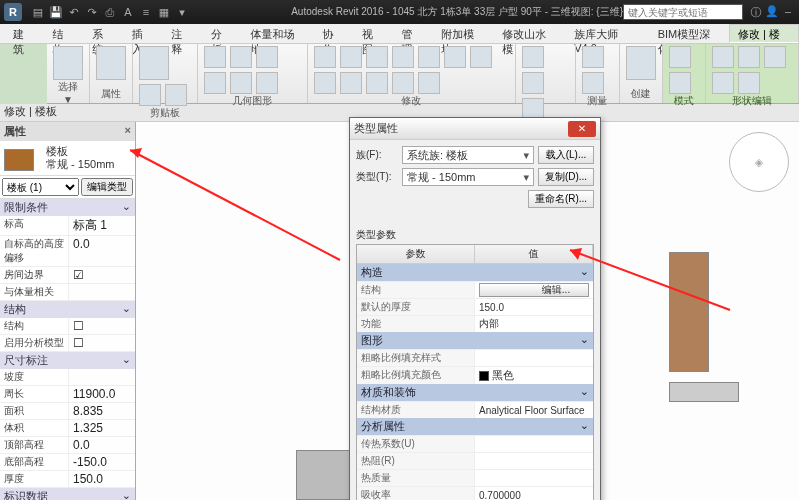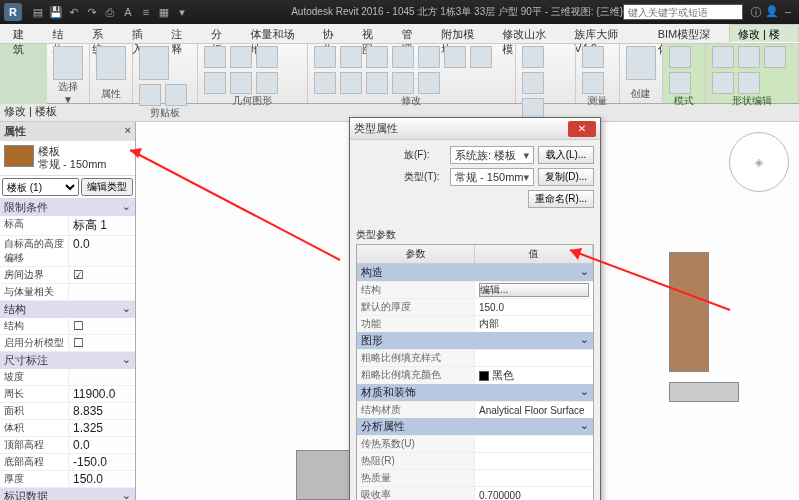--- a/index.html
+++ b/index.html
@@ -31,21 +31,21 @@
   .ribbon .panel.green { background: #cde6c0; }
   .ribbon .panel.green .label { color: #3a5a2a; }
 
   
   .subheader { height: 18px; background: #e8e8e8; border-bottom: 1px solid #ccc; padding-left: 4px; color: #333; }
 
   
   .props { position: absolute; left: 0; top: 122px; width: 136px; background: #f4f4f4; border-right: 1px solid #aaa; }
   .props .hdr { background: #e0e0e0; padding: 2px 4px; font-weight: bold; display: flex; justify-content: space-between; color:#444; }
   .props .hdr .x { color: #666; }
-  .props .thumb-row { display: flex; align-items: flex-start; padding: 4px; gap: 4px; background: #fff; }
+  .props .thumb-row { display: flex; align-items: flex-end; padding: 4px; gap: 12px; background: #fff; }
   .props .thumb { width: 30px; height: 22px; background: #aa6a2a; border: 1px solid #888; }
   .props .thumb-text { font-size: 10px; color: #333; line-height: 1.2; }
   .props .sel-row { display: flex; padding: 2px; gap: 2px; background: #fff; border-top: 1px solid #ddd; border-bottom: 1px solid #ddd; }
   .props .sel-row select { flex: 1; font-size: 10px; height: 18px; }
   .props .sel-row button { font-size: 10px; padding: 0 4px; height: 18px; }
   .props .cat { background: #dde; padding: 1px 4px; font-size: 10px; color: #334; display: flex; justify-content: space-between; }
   .props .row { display: flex; border-bottom: 1px solid #eee; background: #fff; }
   .props .row .k { width: 68px; padding: 1px 4px; font-size: 10px; color: #444; overflow: hidden; }
   .props .row .v { flex: 1; padding: 1px 4px; font-size: 12px; color: #222; background: #fefefe; border-left: 1px solid #eee; overflow: hidden; }
 
@@ -54,33 +54,33 @@
   .canvas .cube { position: absolute; right: 10px; top: 10px; width: 60px; height: 60px; border: 1px solid #bbb; border-radius: 50%; display:flex; align-items:center; justify-content:center; color:#aaa; background:rgba(255,255,255,0.7); }
   .canvas .furniture { position: absolute; background: #ccc; border: 1px solid #888; }
 
   
   .dialog { position: absolute; left: 349px; top: 117px; width: 252px; background: #f0f0f0; border: 1px solid #666; box-shadow: 2px 2px 6px rgba(0,0,0,0.3); }
   .dialog .dlg-title { height: 22px; background: linear-gradient(#fff,#e0e0e0); display: flex; align-items: center; justify-content: space-between; padding: 0 4px; border-bottom: 1px solid #ccc; }
   .dialog .dlg-title .t { font-size: 11px; color: #333; }
   .dialog .dlg-title .close { width: 28px; height: 16px; background: #d04030; color: #fff; text-align: center; font-size: 10px; line-height: 16px; border-radius: 2px; }
   .dialog .dlg-body { padding: 6px; }
   .dialog .form-row { display: flex; align-items: center; margin-bottom: 4px; gap: 4px; }
-  .dialog .form-row label { width: 42px; font-size: 10px; color: #333; margin-left: 48px; }
+  .dialog .form-row label { width: 42px; font-size: 10px; color: #333; }
   .dialog .form-row .val { flex: 1; height: 18px; border: 1px solid #aaa; background: #fff; font-size: 10px; padding: 1px 4px; color:#333; display:flex; align-items:center; justify-content:space-between; }
   .dialog .form-row .val .dd { color:#555; }
   .dialog .side-btn { width: 56px; height: 18px; font-size: 10px; border: 1px solid #aaa; background: linear-gradient(#fff,#e4e4e4); text-align:center; line-height:16px; }
   .dialog .group-label { font-size: 10px; color: #333; margin: 20px 0 2px; }
   .dialog .grid { border: 1px solid #aaa; }
   .dialog .grid .ghdr { display: flex; background: linear-gradient(#f4f4f4,#e4e4e4); border-bottom: 1px solid #ccc; }
   .dialog .grid .ghdr div { flex: 1; text-align: center; font-size: 10px; padding: 2px; color: #333; border-right:1px solid #ccc; }
   .dialog .grid .cat { background: #b8c8e0; color: #223; font-size: 10px; padding: 1px 4px; display:flex; justify-content:space-between; }
   .dialog .grid .gr { display: flex; border-top: 1px solid #eee; }
   .dialog .grid .gr .gk { width: 50%; font-size: 10px; padding: 1px 4px; color: #666; background:#f6f6f6; border-right:1px solid #eee; }
   .dialog .grid .gr .gv { flex: 1; font-size: 10px; padding: 1px 4px; color: #333; background:#fff; display:flex; align-items:center; gap:3px; }
-  .dialog .grid .gr .gv .btn { flex:1; height:14px; border:1px solid #999; background:linear-gradient(#fff,#e0e0e0); font-size:10px; text-align:left; line-height:12px; }
+  .dialog .grid .gr .gv .btn { flex:1; height:14px; border:1px solid #999; background:linear-gradient(#fff,#e0e0e0); font-size:10px; text-align:center; line-height:12px;padding-left:44px; }
   .dialog .grid .gr .gv .sw { width:10px; height:10px; background:#000; border:1px solid #555; display:inline-block; }
 
   
   .arrow { position: absolute; pointer-events: none; }
   .arrow svg line { stroke: #ff2020; stroke-width: 2; }
   .arrow svg polygon { fill: #ff2020; }
 </style>
 </head>
 <body>
 

